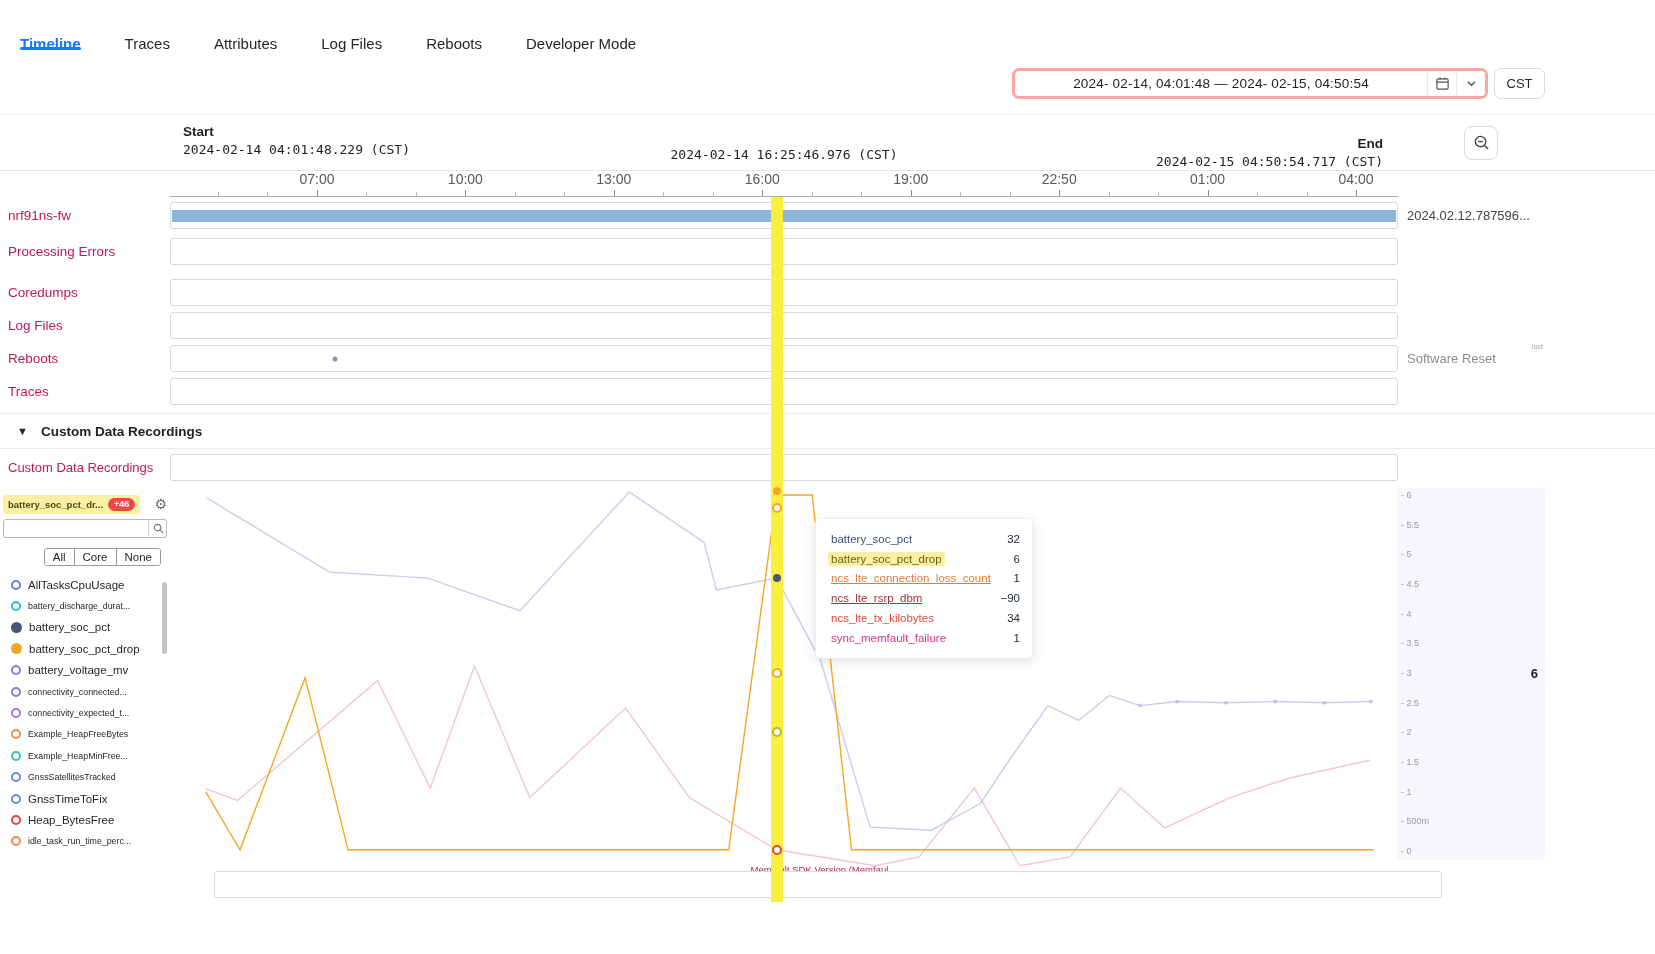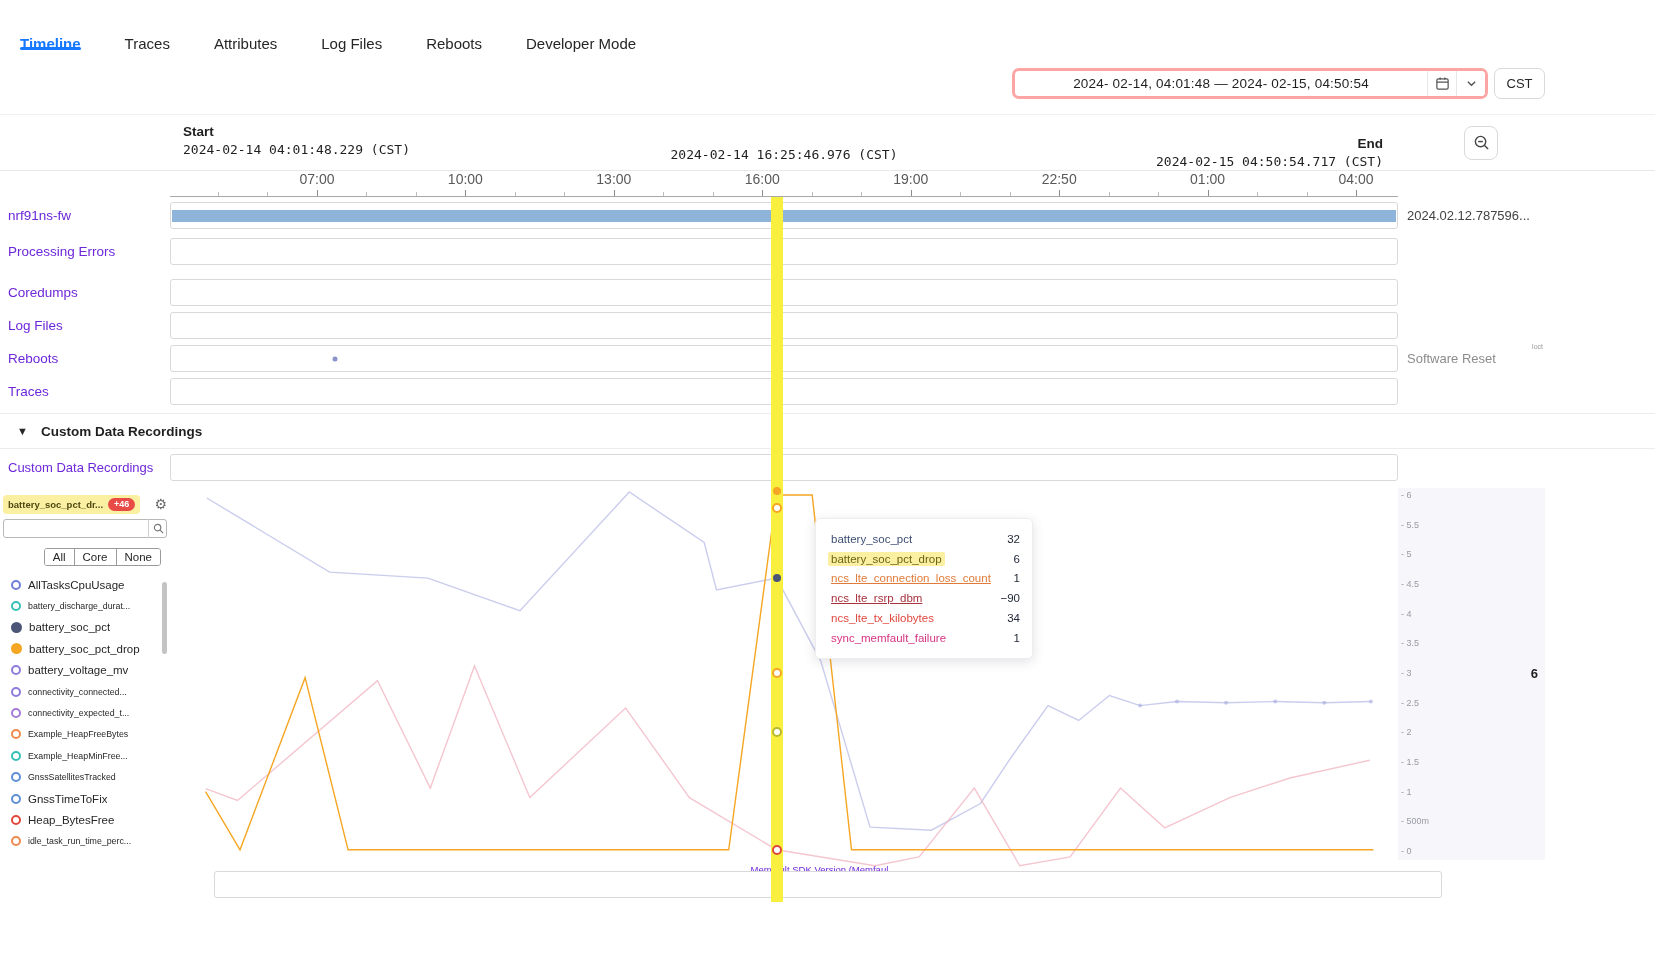--- a/index.html
+++ b/index.html
@@ -36,21 +36,21 @@
   .ta-left{width:170px;}
   .ta-track{width:1228px;position:relative;border-bottom:1px solid #a8a8a8;}
   .tick{position:absolute;bottom:0;width:1px;height:4px;background:#bdbdbd;}
   .tick.major{height:6px;background:#8c8c8c;}
   .tick-label{position:absolute;bottom:9px;transform:translateX(-50%);font-size:14px;color:#595959;text-align:center;}
 
   
   .row{display:flex;align-items:center;height:33px;}
   #rows .row:nth-child(1){height:36px;margin-bottom:2px;}
   #rows .row:nth-child(2){margin-bottom:8px;}
-  .row-label{width:170px;padding-left:8px;font-size:13.5px;color:#6d28d9;white-space:nowrap;overflow:hidden;}
+  .row-label{width:170px;padding-left:8px;font-size:13.5px;color:#be185d;white-space:nowrap;overflow:hidden;}
   .row-label.small{font-size:9.5px;}
   .row-trackwrap{width:1228px;}
   .row-track{height:27px;border:1px solid #d9d9d9;border-radius:3px;background:#fff;position:relative;}
   .fw-bar{position:absolute;left:1px;right:1px;top:7px;height:12px;background:#8fb4d9;}
   .reboot-dot{position:absolute;top:50%;width:5px;height:5px;border-radius:50%;background:#8b93c8;transform:translate(-50%,-50%);}
   .row-annot{flex:1;position:relative;height:100%;display:flex;align-items:center;padding-left:9px;font-size:13px;color:#8c8c8c;white-space:nowrap;}
   #rows .row:nth-child(1) .annot-text{color:#434343;}
   .corner-note{position:absolute;right:112px;top:1px;font-size:7px;color:#9a9a9a;}
 
   

